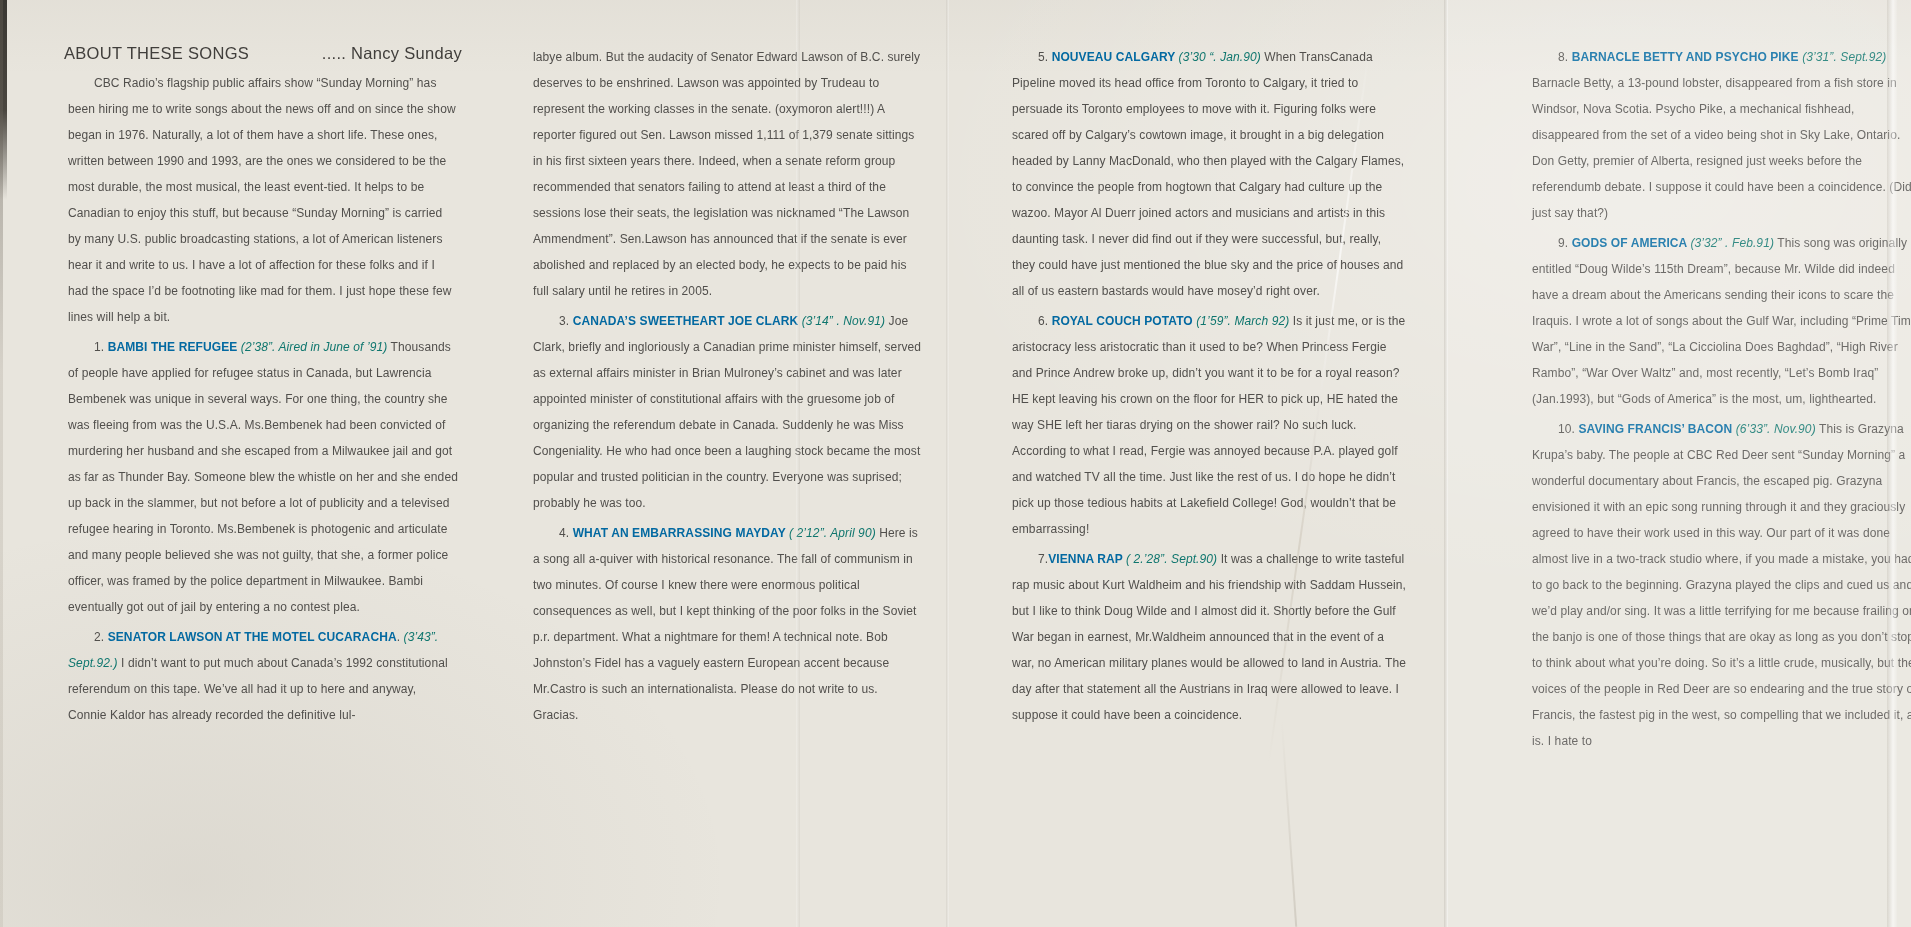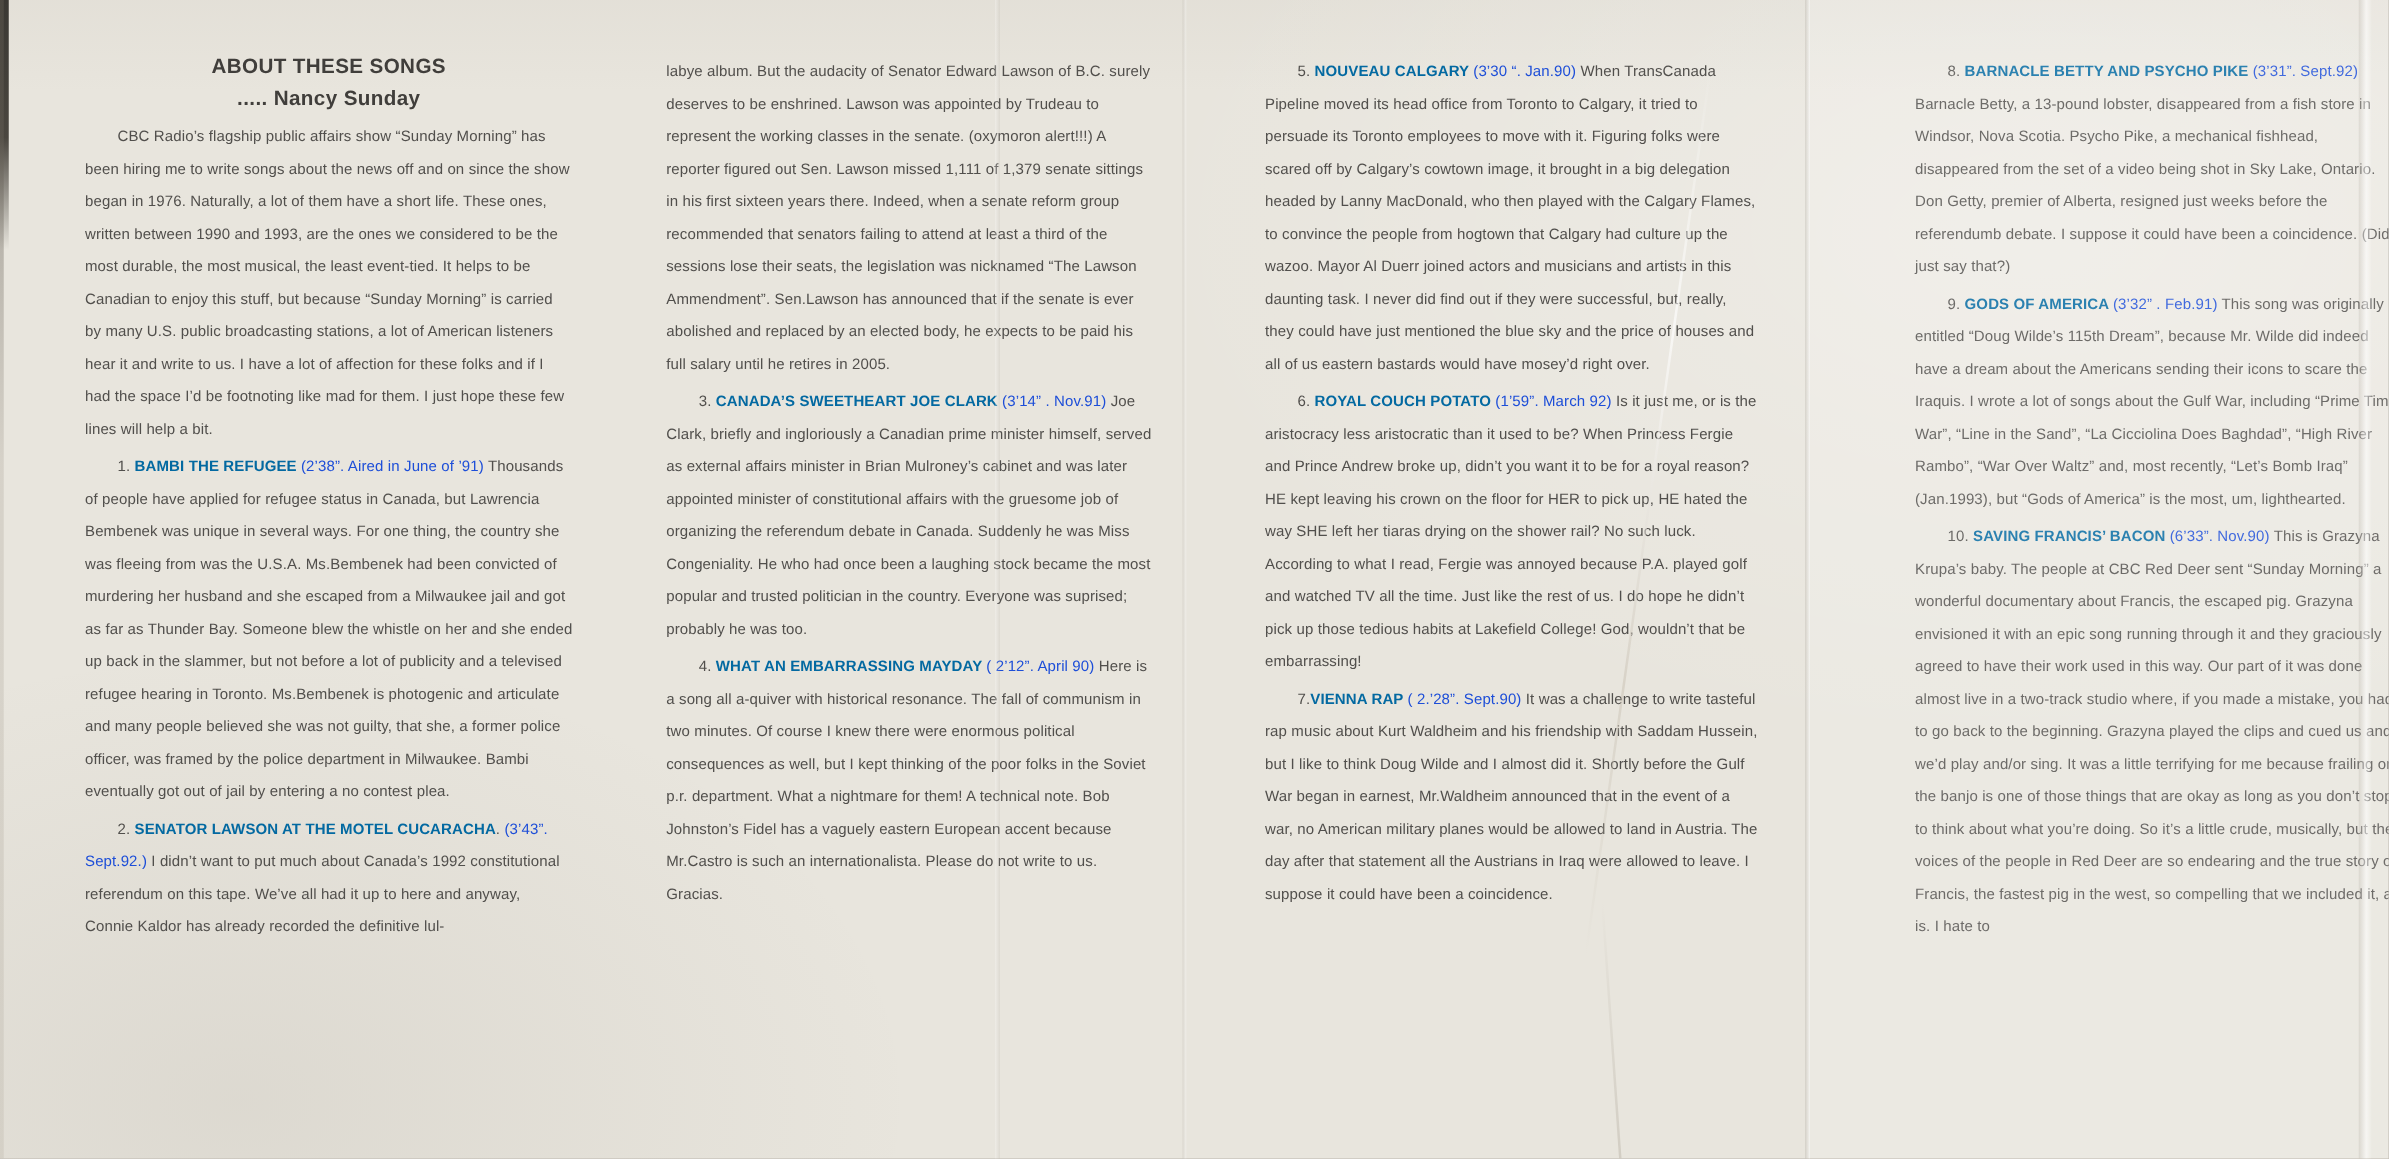--- a/index.html
+++ b/index.html
@@ -18,35 +18,34 @@
       radial-gradient(1200px 700px at 85% 20%, rgba(255,255,255,0.25), rgba(255,255,255,0) 60%),
       radial-gradient(900px 600px at 10% 95%, rgba(120,112,98,0.10), rgba(120,112,98,0) 60%),
       linear-gradient(180deg, rgba(150,142,128,0.06), rgba(150,142,128,0) 8%);
   }
   .column{position:absolute;top:40px;height:880px;overflow:hidden;}
   .col1{left:64px;width:398px;}
   .col2{left:529px;width:400px;}
   .col3{left:1008px;width:402px;}
   .col4{left:1528px;width:400px;}
   .header-row{
-    display:flex;justify-content:space-between;align-items:center;
-    font-weight:bold;font-size:16.5px;line-height:26px;color:#403e3b;
+    display:flex;justify-content:space-between;align-items:flex-start;
+    font-weight:normal;font-size:16.5px;line-height:26px;color:#403e3b;
     letter-spacing:0.3px;
-    flex-direction:column;
   }
   .para{
     margin:4px;
     font-size:12px;line-height:26px;
     letter-spacing:0.1px;
     text-align:left;
   }
   .para.indent{text-indent:26px;}
   .seg-n{font-weight:normal;font-style:normal;}
   .seg-b{font-weight:bold;color:#0369a1;}
-  .seg-i{color:#1d4ed8;}
+  .seg-i{font-style:italic;color:#0f766e;}
   
   .edge-left-dark{
     position:absolute;left:0;top:0;width:7px;height:200px;
     background:linear-gradient(180deg,#3a3833 0%,#4a463f 55%,rgba(74,70,63,0) 100%);
   }
   .edge-left-line{
     position:absolute;left:0;top:0;width:3px;height:927px;
     background:linear-gradient(180deg,rgba(90,85,76,0.55),rgba(160,152,140,0.25) 40%,rgba(190,184,172,0.35));
   }
   .edge-right-tear{

